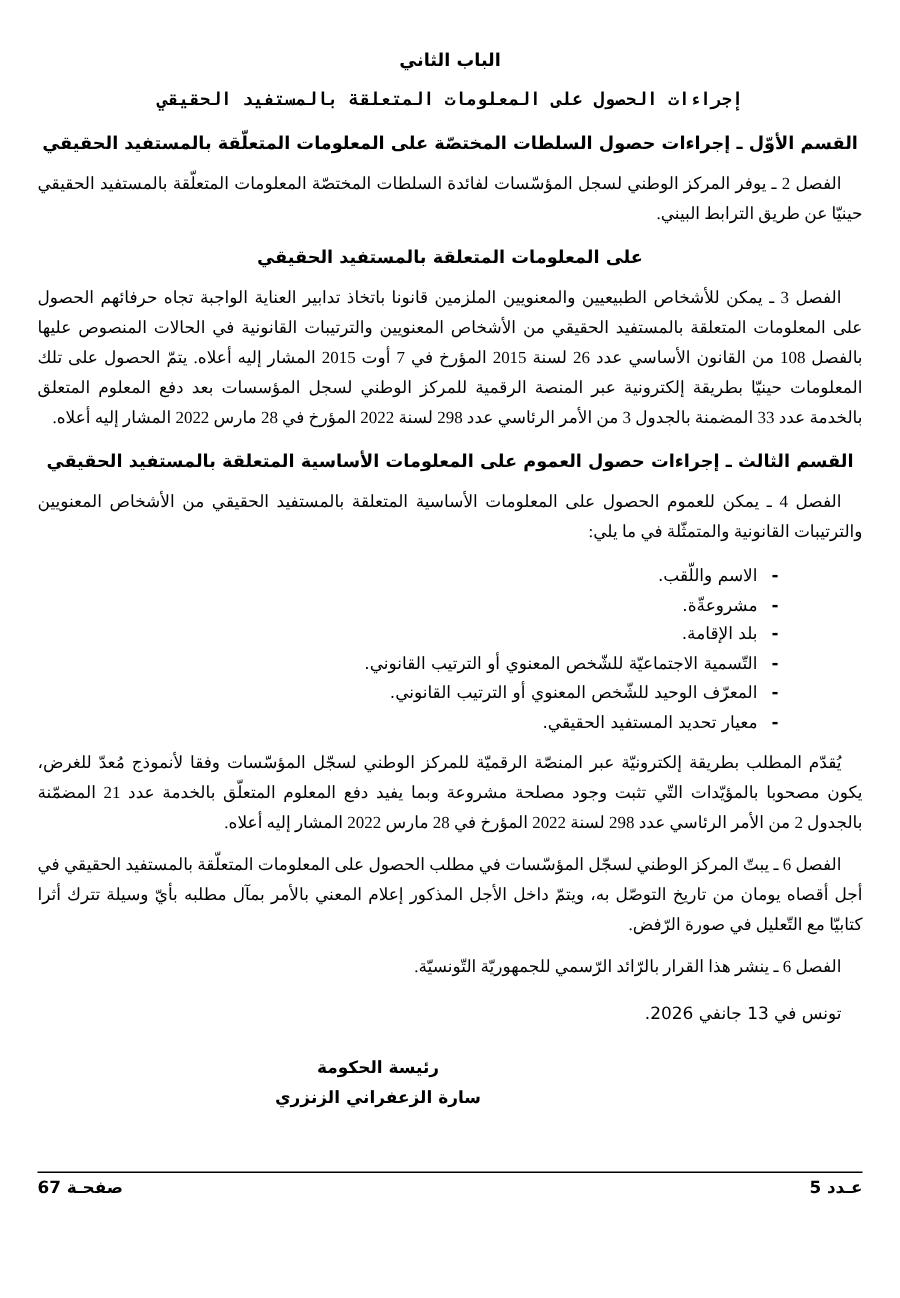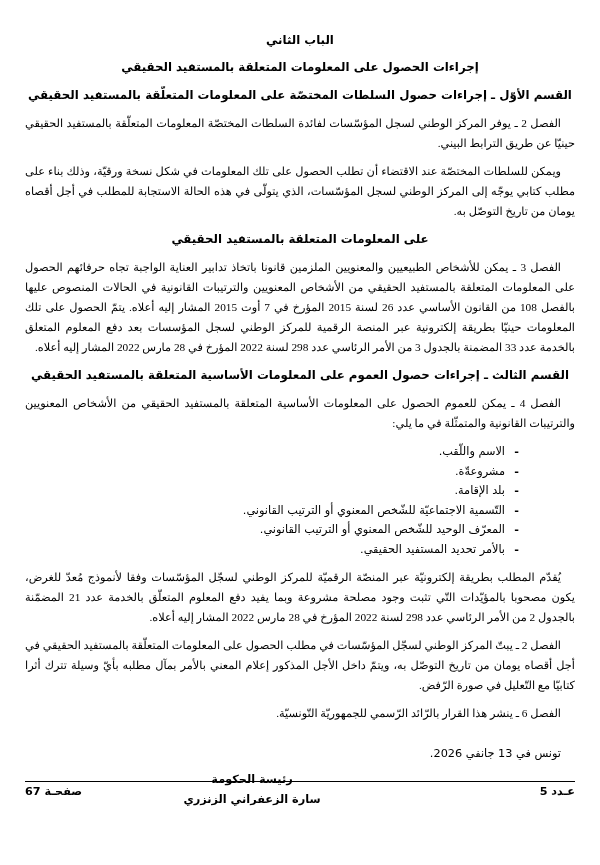--- a/index.html
+++ b/index.html
@@ -17,21 +17,21 @@
     direction:rtl;
     padding:30px 25px 0 25px;
   }
   .h-center {
     text-align:center;
     font-weight:bold;
     font-size:11.8px;
     line-height:20px;
   }
   .h-bab { margin-top:0; }
-  .h-main { margin-top:7px; }
+  .h-main { margin-top:7px;font-family:Liberation Mono, monospace; }
   .h-sec { margin-top:8px; }
   .para {
     font-size:11.3px;
     line-height:20px;
     text-align:justify;
     text-indent:14px;
     margin-top:8px;
     font-family:Liberation Serif, serif;
   }
   .list { margin-top:9px; }
@@ -44,25 +44,25 @@
   }
   .list-item .bullet {
     width:14px;
     flex:0 0 14px;
     font-weight:bold;
   }
   .date-line {
     font-size:11.3px;
     line-height:20px;
     text-indent:14px;
-    margin-top:21px;
+    margin-top:11px;
   }
   .signature {
     width:200px;
-    margin-top:6px;
+    margin-top:16px;
     margin-right:223px;
     text-align:center;
   }
   .signature .sig-title,
   .signature .sig-name {
     font-size:11.3px;
     font-weight:bold;
     line-height:20px;
   }
   .footer-rule {
@@ -90,21 +90,20 @@
 <div class="page">
 
   <div class="h-center h-bab">الباب الثاني</div>
 
   <div class="h-center h-main">إجراءات الحصول على المعلومات المتعلقة بالمستفيد الحقيقي</div>
 
   <div class="h-center h-sec">القسم الأوّل ـ إجراءات حصول السلطات المختصّة على المعلومات المتعلّقة بالمستفيد الحقيقي</div>
 
   <p class="para">الفصل 2 ـ يوفر المركز الوطني لسجل المؤسّسات لفائدة السلطات المختصّة المعلومات المتعلّقة بالمستفيد الحقيقي حينيّا عن طريق الترابط البيني.</p>
 
-  <p class="para">ويمكن للسلطات المختصّة عند الاقتضاء أن تطلب الحصول على تلك المعلومات في شكل نسخة ورقيّة، وذلك بناء على مطلب كتابي يوجّه إلى المركز الوطني لسجل المؤسّسات، الذي يتولّى في هذه الحالة الاستجابة للمطلب في أجل أقصاه يومان من تاريخ التوصّل به.</p>
 
   <div class="h-center h-sec">
     <div>على المعلومات المتعلقة بالمستفيد الحقيقي</div>
   </div>
 
   <p class="para">الفصل 3 ـ يمكن للأشخاص الطبيعيين والمعنويين الملزمين قانونا باتخاذ تدابير العناية الواجبة تجاه حرفائهم الحصول على المعلومات المتعلقة بالمستفيد الحقيقي من الأشخاص المعنويين والترتيبات القانونية في الحالات المنصوص عليها بالفصل 108 من القانون الأساسي عدد 26 لسنة 2015 المؤرخ في 7 أوت 2015 المشار إليه أعلاه. يتمّ الحصول على تلك المعلومات حينيّا بطريقة إلكترونية عبر المنصة الرقمية للمركز الوطني لسجل المؤسسات بعد دفع المعلوم المتعلق بالخدمة عدد 33 المضمنة بالجدول 3 من الأمر الرئاسي عدد 298 لسنة 2022 المؤرخ في 28 مارس 2022 المشار إليه أعلاه.</p>
 
   <div class="h-center h-sec">القسم الثالث ـ إجراءات حصول العموم على المعلومات الأساسية المتعلقة بالمستفيد الحقيقي</div>
 
   <p class="para">الفصل 4 ـ يمكن للعموم الحصول على المعلومات الأساسية المتعلقة بالمستفيد الحقيقي من الأشخاص المعنويين والترتيبات القانونية والمتمثّلة في ما يلي:</p>
@@ -125,27 +124,27 @@
     <div class="list-item">
       <span class="bullet">-</span>
       <span>التّسمية الاجتماعيّة للشّخص المعنوي أو الترتيب القانوني.</span>
     </div>
     <div class="list-item">
       <span class="bullet">-</span>
       <span>المعرّف الوحيد للشّخص المعنوي أو الترتيب القانوني.</span>
     </div>
     <div class="list-item">
       <span class="bullet">-</span>
-      <span>بالأمر تحديد المستفيد الحقيقي.</span>
+      <span>معيار تحديد المستفيد الحقيقي.</span>
     </div>
   </div>
 
   <p class="para">يُقدّم المطلب بطريقة إلكترونيّة عبر المنصّة الرقميّة للمركز الوطني لسجّل المؤسّسات وفقا لأنموذج مُعدّ للغرض، يكون مصحوبا بالمؤيّدات التّي تثبت وجود مصلحة مشروعة وبما يفيد دفع المعلوم المتعلّق بالخدمة عدد 21 المضمّنة بالجدول 2 من الأمر الرئاسي عدد 298 لسنة 2022 المؤرخ في 28 مارس 2022 المشار إليه أعلاه.</p>
 
-  <p class="para">الفصل 2 ـ يبتّ المركز الوطني لسجّل المؤسّسات في مطلب الحصول على المعلومات المتعلّقة بالمستفيد الحقيقي في أجل أقصاه يومان من تاريخ التوصّل به، ويتمّ داخل الأجل المذكور إعلام المعني بالأمر بمآل مطلبه بأيّ وسيلة تترك أثرا كتابيّا مع التّعليل في صورة الرّفض.</p>
+  <p class="para">الفصل 6 ـ يبتّ المركز الوطني لسجّل المؤسّسات في مطلب الحصول على المعلومات المتعلّقة بالمستفيد الحقيقي في أجل أقصاه يومان من تاريخ التوصّل به، ويتمّ داخل الأجل المذكور إعلام المعني بالأمر بمآل مطلبه بأيّ وسيلة تترك أثرا كتابيّا مع التّعليل في صورة الرّفض.</p>
 
   <p class="para">الفصل 6 ـ ينشر هذا القرار بالرّائد الرّسمي للجمهوريّة التّونسيّة.</p>
 
   <p class="date-line">تونس في 13 جانفي 2026.</p>
 
   <div class="signature">
     <div class="sig-title">رئيسة الحكومة</div>
     <div class="sig-name">سارة الزعفراني الزنزري</div>
   </div>
 

